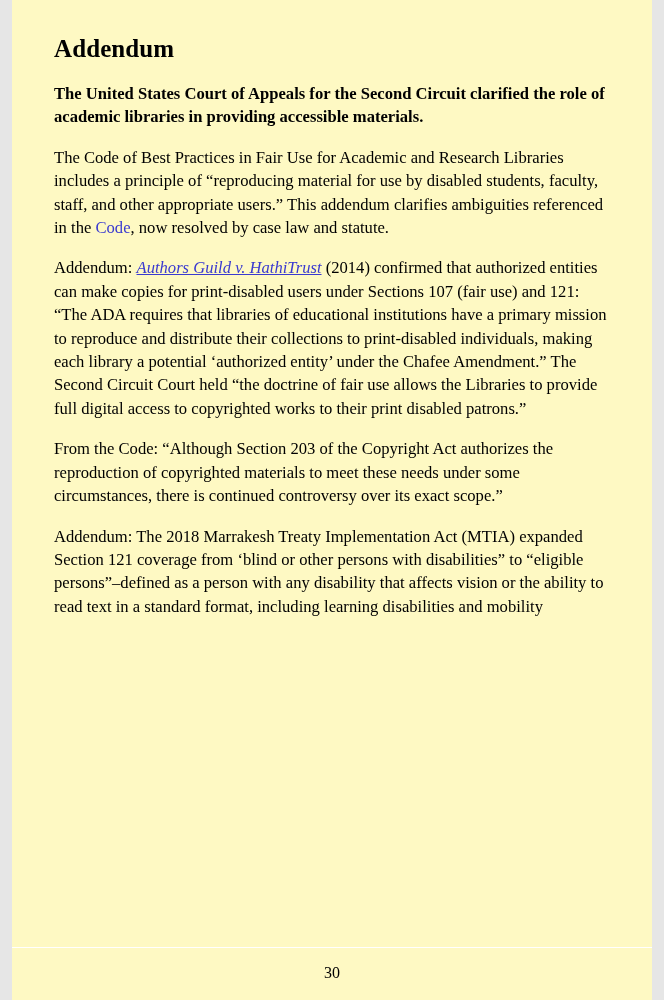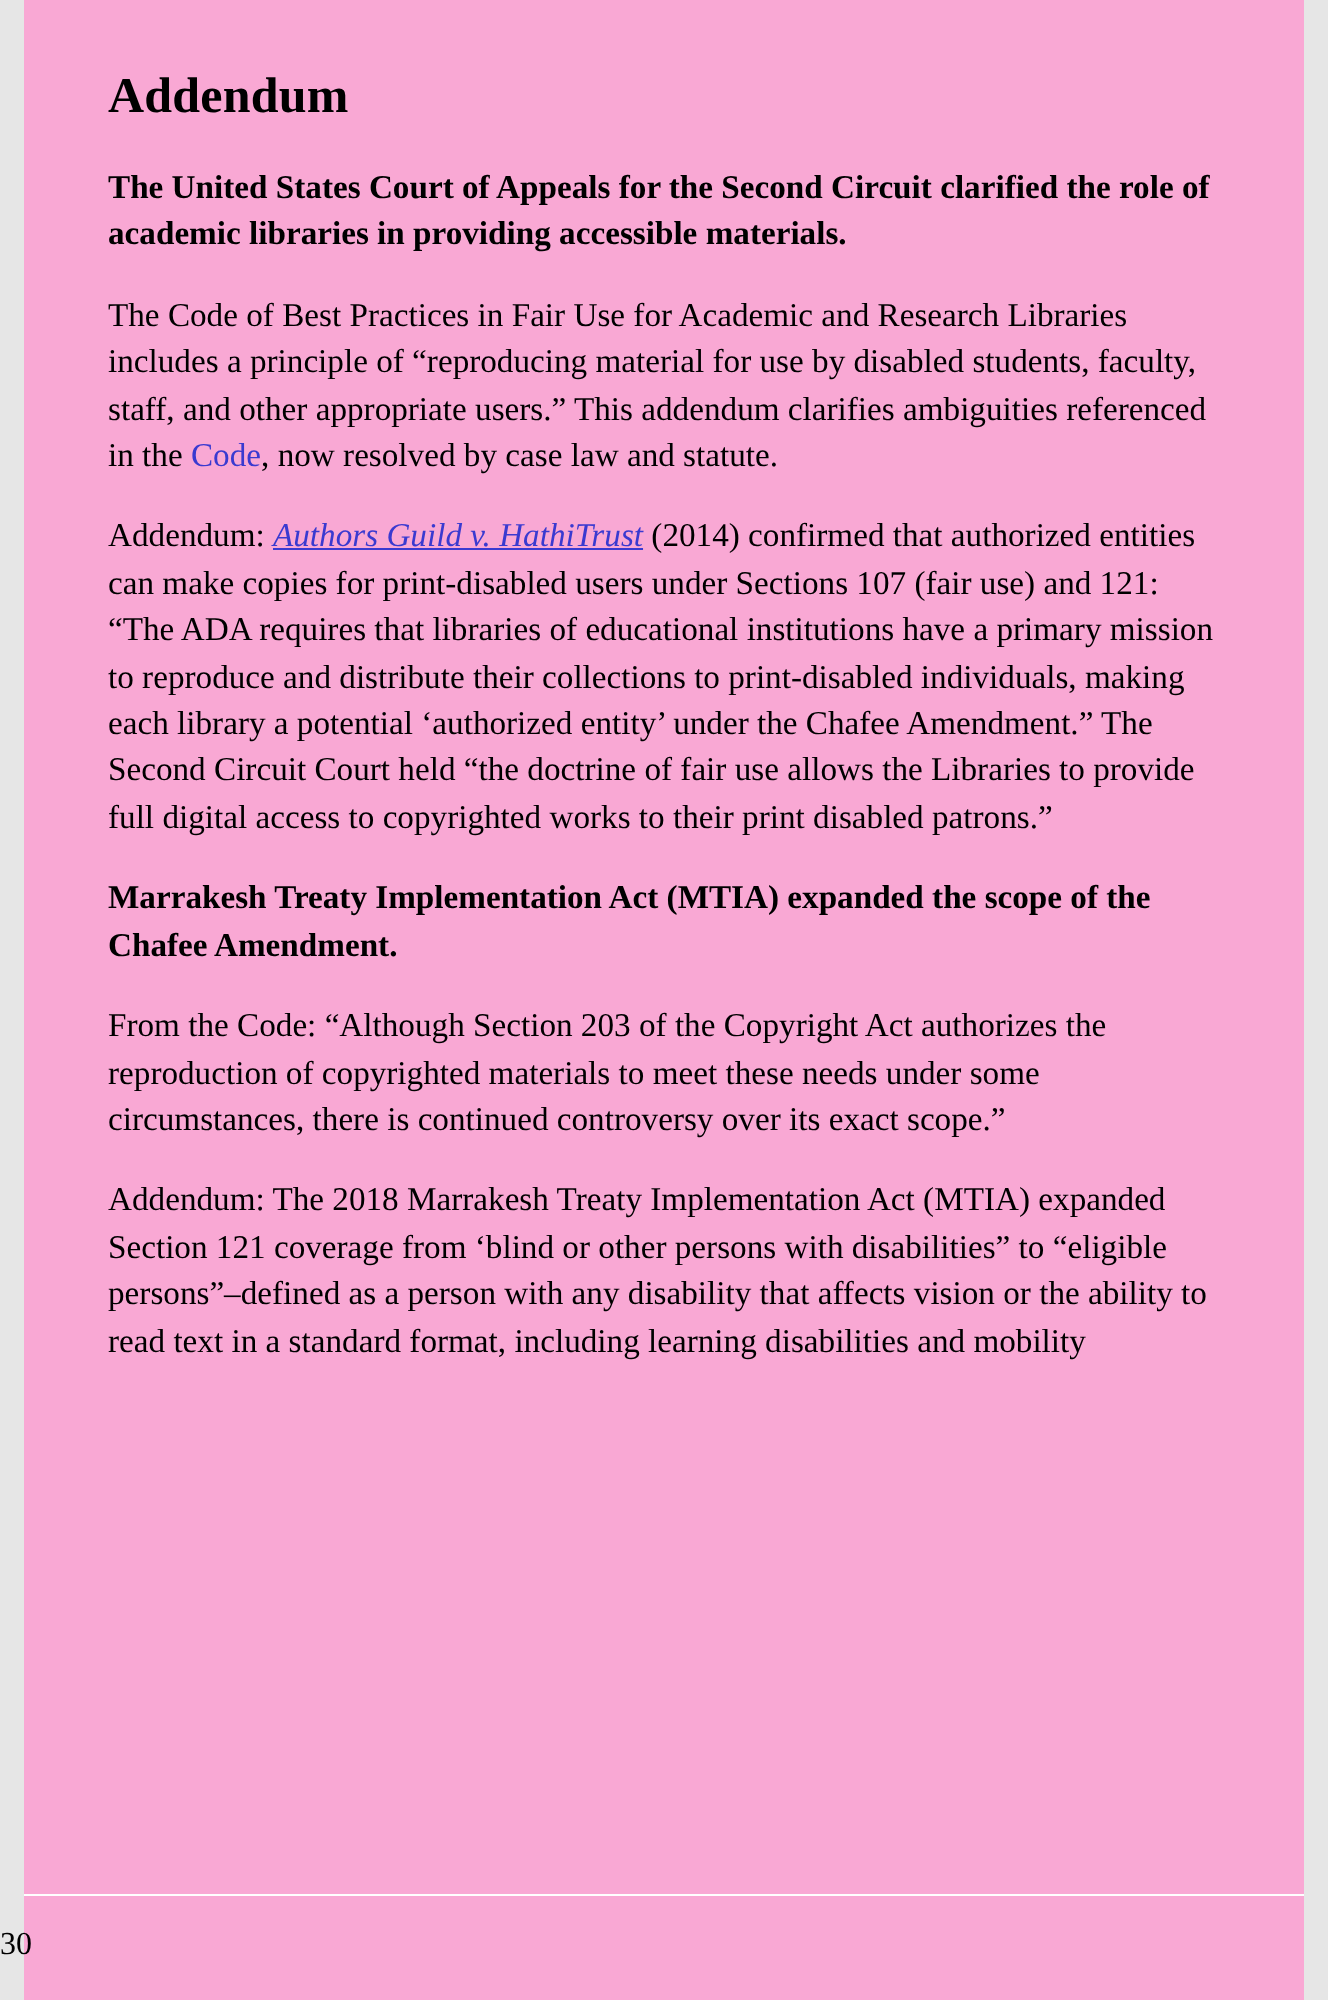--- a/index.html
+++ b/index.html
@@ -9,21 +9,21 @@
   }
   body {
     width: 664px;
     height: 1000px;
     font-family: "Liberation Serif", serif;
   }
   #page {
     position: relative;
     width: 664px;
     height: 1000px;
-    background: #f9a8d4;
+    background: #fef9c3;
     box-sizing: border-box;
     overflow: hidden;
     padding-left: 14px;
   }
   .edge-left, .edge-right {
     position: absolute;
     top: 0;
     bottom: 0;
     width: 12px;
     background: #e6e6e6;
@@ -62,20 +62,21 @@
   a.caselink {
     color: #3a3ad0;
     font-style: italic;
     text-decoration: underline;
   }
   .pagenum {
     position: absolute;
     left: 0;
     right: 0;
     bottom: 18px;
+    text-align: center;
     font-size: 16px;
     color: #000;
   }
   .footer-rule {
     position: absolute;
     left: 12px;
     right: 12px;
     bottom: 52px;
     height: 1px;
     background: #ffffff;
@@ -87,20 +88,19 @@
 <div id="page">
   <div class="edge-left"></div>
   <div class="edge-right"></div>
 
   <div class="content">
     <h1 class="doc-title">Addendum</h1>
 
     <p class="para bold"><span>The United States Court of Appeals for the Second Circuit clarified the role of academic libraries in providing accessible materials.</span></p>
     <p class="para"><span>The Code of Best Practices in Fair Use for Academic and Research Libraries includes a principle of “reproducing material for use by disabled students, faculty, staff, and other appropriate users.” This addendum clarifies ambiguities referenced in the </span><a class="doclink" href="#">Code</a><span>, now resolved by case law and statute.</span></p>
     <p class="para"><span>Addendum: </span><a class="caselink" href="#">Authors Guild v. HathiTrust</a><span> (2014) confirmed that authorized entities can make copies for print-disabled users under Sections 107 (fair use) and 121: “The ADA requires that libraries of educational institutions have a primary mission to reproduce and distribute their collections to print-disabled individuals, making each library a potential ‘authorized entity’ under the Chafee Amendment.” The Second Circuit Court held “the doctrine of fair use allows the Libraries to provide full digital access to copyrighted works to their print disabled patrons.”</span></p>
-    <p class="para bold"><span>Marrakesh Treaty Implementation Act (MTIA) expanded the scope of the Chafee Amendment.</span></p>
     <p class="para"><span>From the Code: “Although Section 203 of the Copyright Act authorizes the reproduction of copyrighted materials to meet these needs under some circumstances, there is continued controversy over its exact scope.”</span></p>
     <p class="para"><span>Addendum: The 2018 Marrakesh Treaty Implementation Act (MTIA) expanded Section 121 coverage from ‘blind or other persons with disabilities” to “eligible persons”–defined as a person with any disability that affects vision or the ability to read text in a standard format, including learning disabilities and mobility</span></p>
   </div>
 
   <div class="footer-rule"></div>
   <div class="pagenum">30</div>
 </div>
 
 </body></html>

